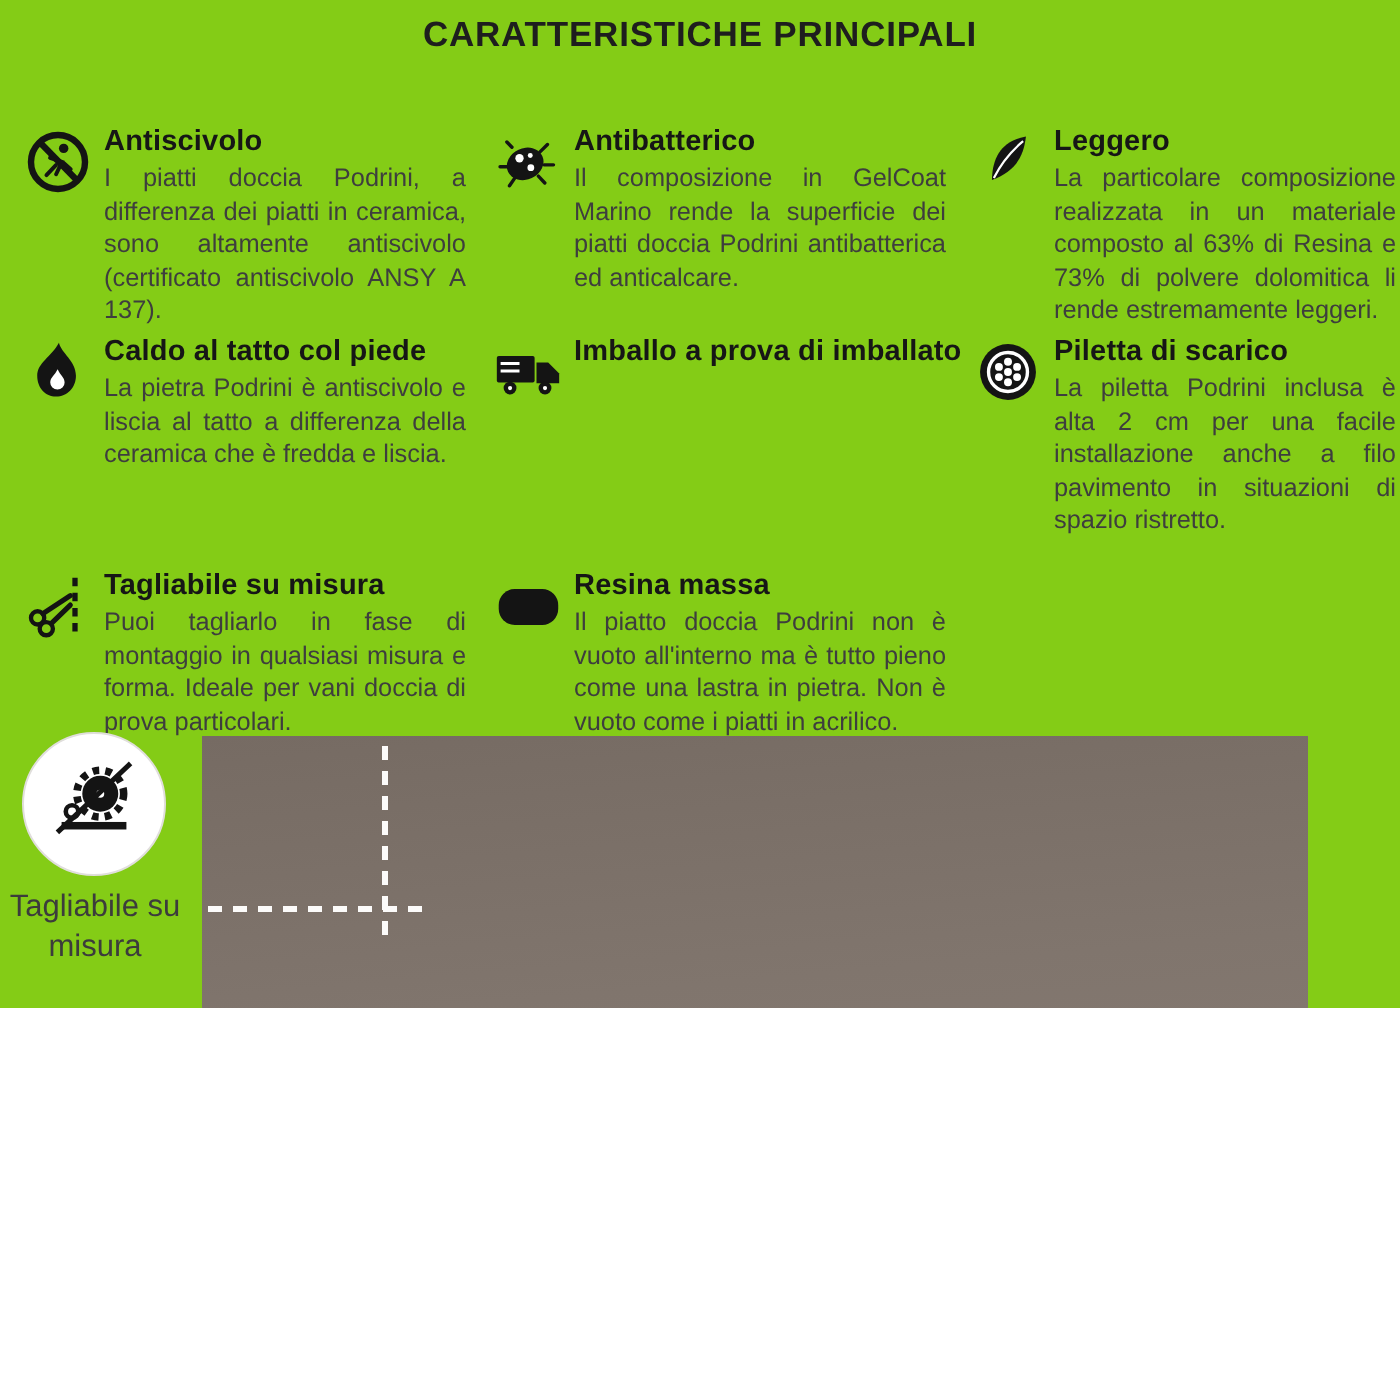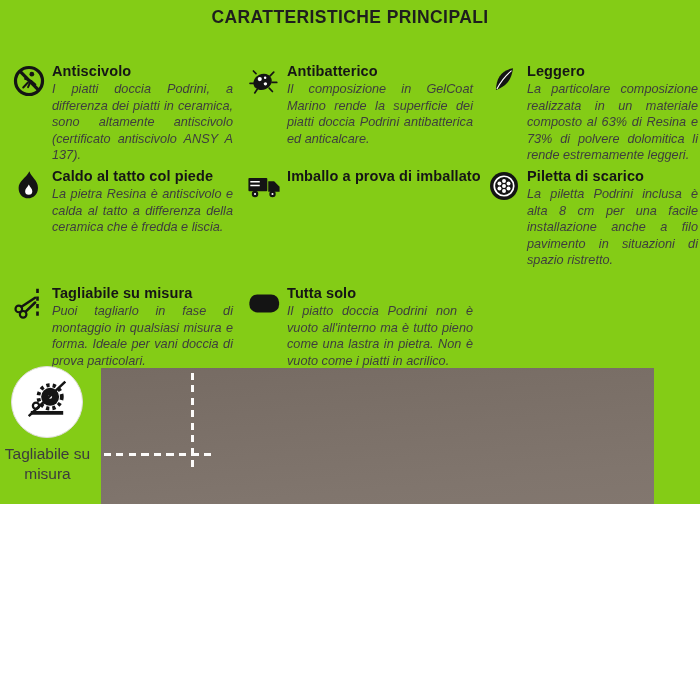--- a/index.html
+++ b/index.html
@@ -19,21 +19,21 @@
   .feature{display:flex;align-items:flex-start;padding:0 2px 0 12px;}
   .ficon{flex:0 0 34px;width:34px;height:36px;margin-right:6px;}
   .ficon svg{width:34px;height:36px;display:block;}
   .ftext{flex:1;min-width:0;}
   .ftext h3{
     margin:0 0 2px 0;font-size:14.5px;font-weight:700;color:#161616;
     letter-spacing:.1px;white-space:nowrap;
   }
   .ftext p{
     margin:0;font-size:12.7px;line-height:16.6px;color:#3e3e3e;
-    text-align:justify;hyphens:auto;font-style:italic;-webkit-hyphens:auto;
+    text-align:justify;hyphens:auto;-webkit-hyphens:auto;
   }
   
   .badge-circle{
     position:absolute;left:11px;top:366px;width:72px;height:72px;
     border-radius:50%;background:#fff;border:1px solid #e0dedc;
     display:flex;align-items:center;justify-content:center;box-sizing:border-box;
   }
   .badge-circle svg{width:46px;height:46px;}
   .badge-label{
     position:absolute;left:0;top:444px;width:95px;text-align:center;
@@ -118,21 +118,21 @@
 
     <div class="feature">
       <span class="ficon">
         <svg viewBox="0 0 36 36">
           <path d="M18.5 2.5c1.2 5.5 9 9.5 9 17.5 0 6.4-4.8 11-10.5 11S7 26.4 7 20c0-7 7.5-10 11.5-17.5z" fill="#141414"></path>
           <path d="M17.8 16.5c1.4 3.2 3.7 4.3 3.7 7a3.8 3.8 0 01-7.6 0c0-2.7 2.4-3.8 3.9-7z" fill="#fff"></path>
         </svg>
       </span>
       <div class="ftext">
         <h3>Caldo al tatto col piede</h3>
-        <p>La pietra Resina è antiscivolo e calda al tatto a differenza della ceramica che è fredda e liscia.</p>
+        <p>La pietra Podrini è antiscivolo e liscia al tatto a differenza della ceramica che è fredda e liscia.</p>
       </div>
     </div>
 
     <div class="feature">
       <span class="ficon">
         <svg viewBox="0 0 36 36">
           <rect x="1.5" y="9.5" width="20" height="14" rx="1" fill="#141414"></rect>
           <path d="M3.5 13.5h10M3.5 17.5h10" stroke="#fff" stroke-width="1.6"></path>
           <path d="M22.5 13h6.2l5.8 5.8V24H22.5z" fill="#141414"></path>
           <circle cx="8.5" cy="26.5" r="3.4" fill="#141414"></circle>
@@ -155,21 +155,21 @@
           <circle cx="18" cy="12.6" r="2.1" fill="#fff"></circle>
           <circle cx="22.8" cy="15.3" r="2.1" fill="#fff"></circle>
           <circle cx="22.8" cy="20.7" r="2.1" fill="#fff"></circle>
           <circle cx="18" cy="23.4" r="2.1" fill="#fff"></circle>
           <circle cx="13.2" cy="20.7" r="2.1" fill="#fff"></circle>
           <circle cx="13.2" cy="15.3" r="2.1" fill="#fff"></circle>
         </svg>
       </span>
       <div class="ftext">
         <h3>Piletta di scarico</h3>
-        <p>La piletta Podrini inclusa è alta 8 cm per una facile installazione anche a filo pavimento in situazioni di spazio ristretto.</p>
+        <p>La piletta Podrini inclusa è alta 2 cm per una facile installazione anche a filo pavimento in situazioni di spazio ristretto.</p>
       </div>
     </div>
 
 
     <div class="feature">
       <span class="ficon">
         <svg viewBox="0 0 36 36">
           <line x1="27" y1="3" x2="27" y2="33" stroke="#141414" stroke-width="2.8" stroke-dasharray="4.5 3.5"></line>
           <circle cx="7.2" cy="24.3" r="3.5" fill="none" stroke="#141414" stroke-width="2.3"></circle>
           <circle cx="11.8" cy="30" r="3.5" fill="none" stroke="#141414" stroke-width="2.3"></circle>
@@ -182,21 +182,21 @@
       </div>
     </div>
 
     <div class="feature">
       <span class="ficon">
         <svg viewBox="0 0 36 36">
           <rect x="2.5" y="9" width="31.5" height="19" rx="8.5" fill="#141414"></rect>
         </svg>
       </span>
       <div class="ftext">
-        <h3>Tutta solo</h3>
+        <h3>Resina massa</h3>
         <p>Il piatto doccia Podrini non è vuoto all'interno ma è tutto pieno come una lastra in pietra. Non è vuoto come i piatti in acrilico.</p>
       </div>
     </div>
 
   </div>
 
   <div class="badge-circle">
     <span>
       <svg viewBox="0 0 44 44" width="46" height="46">
         <circle cx="25" cy="19" r="8.6" fill="#141414"></circle>

